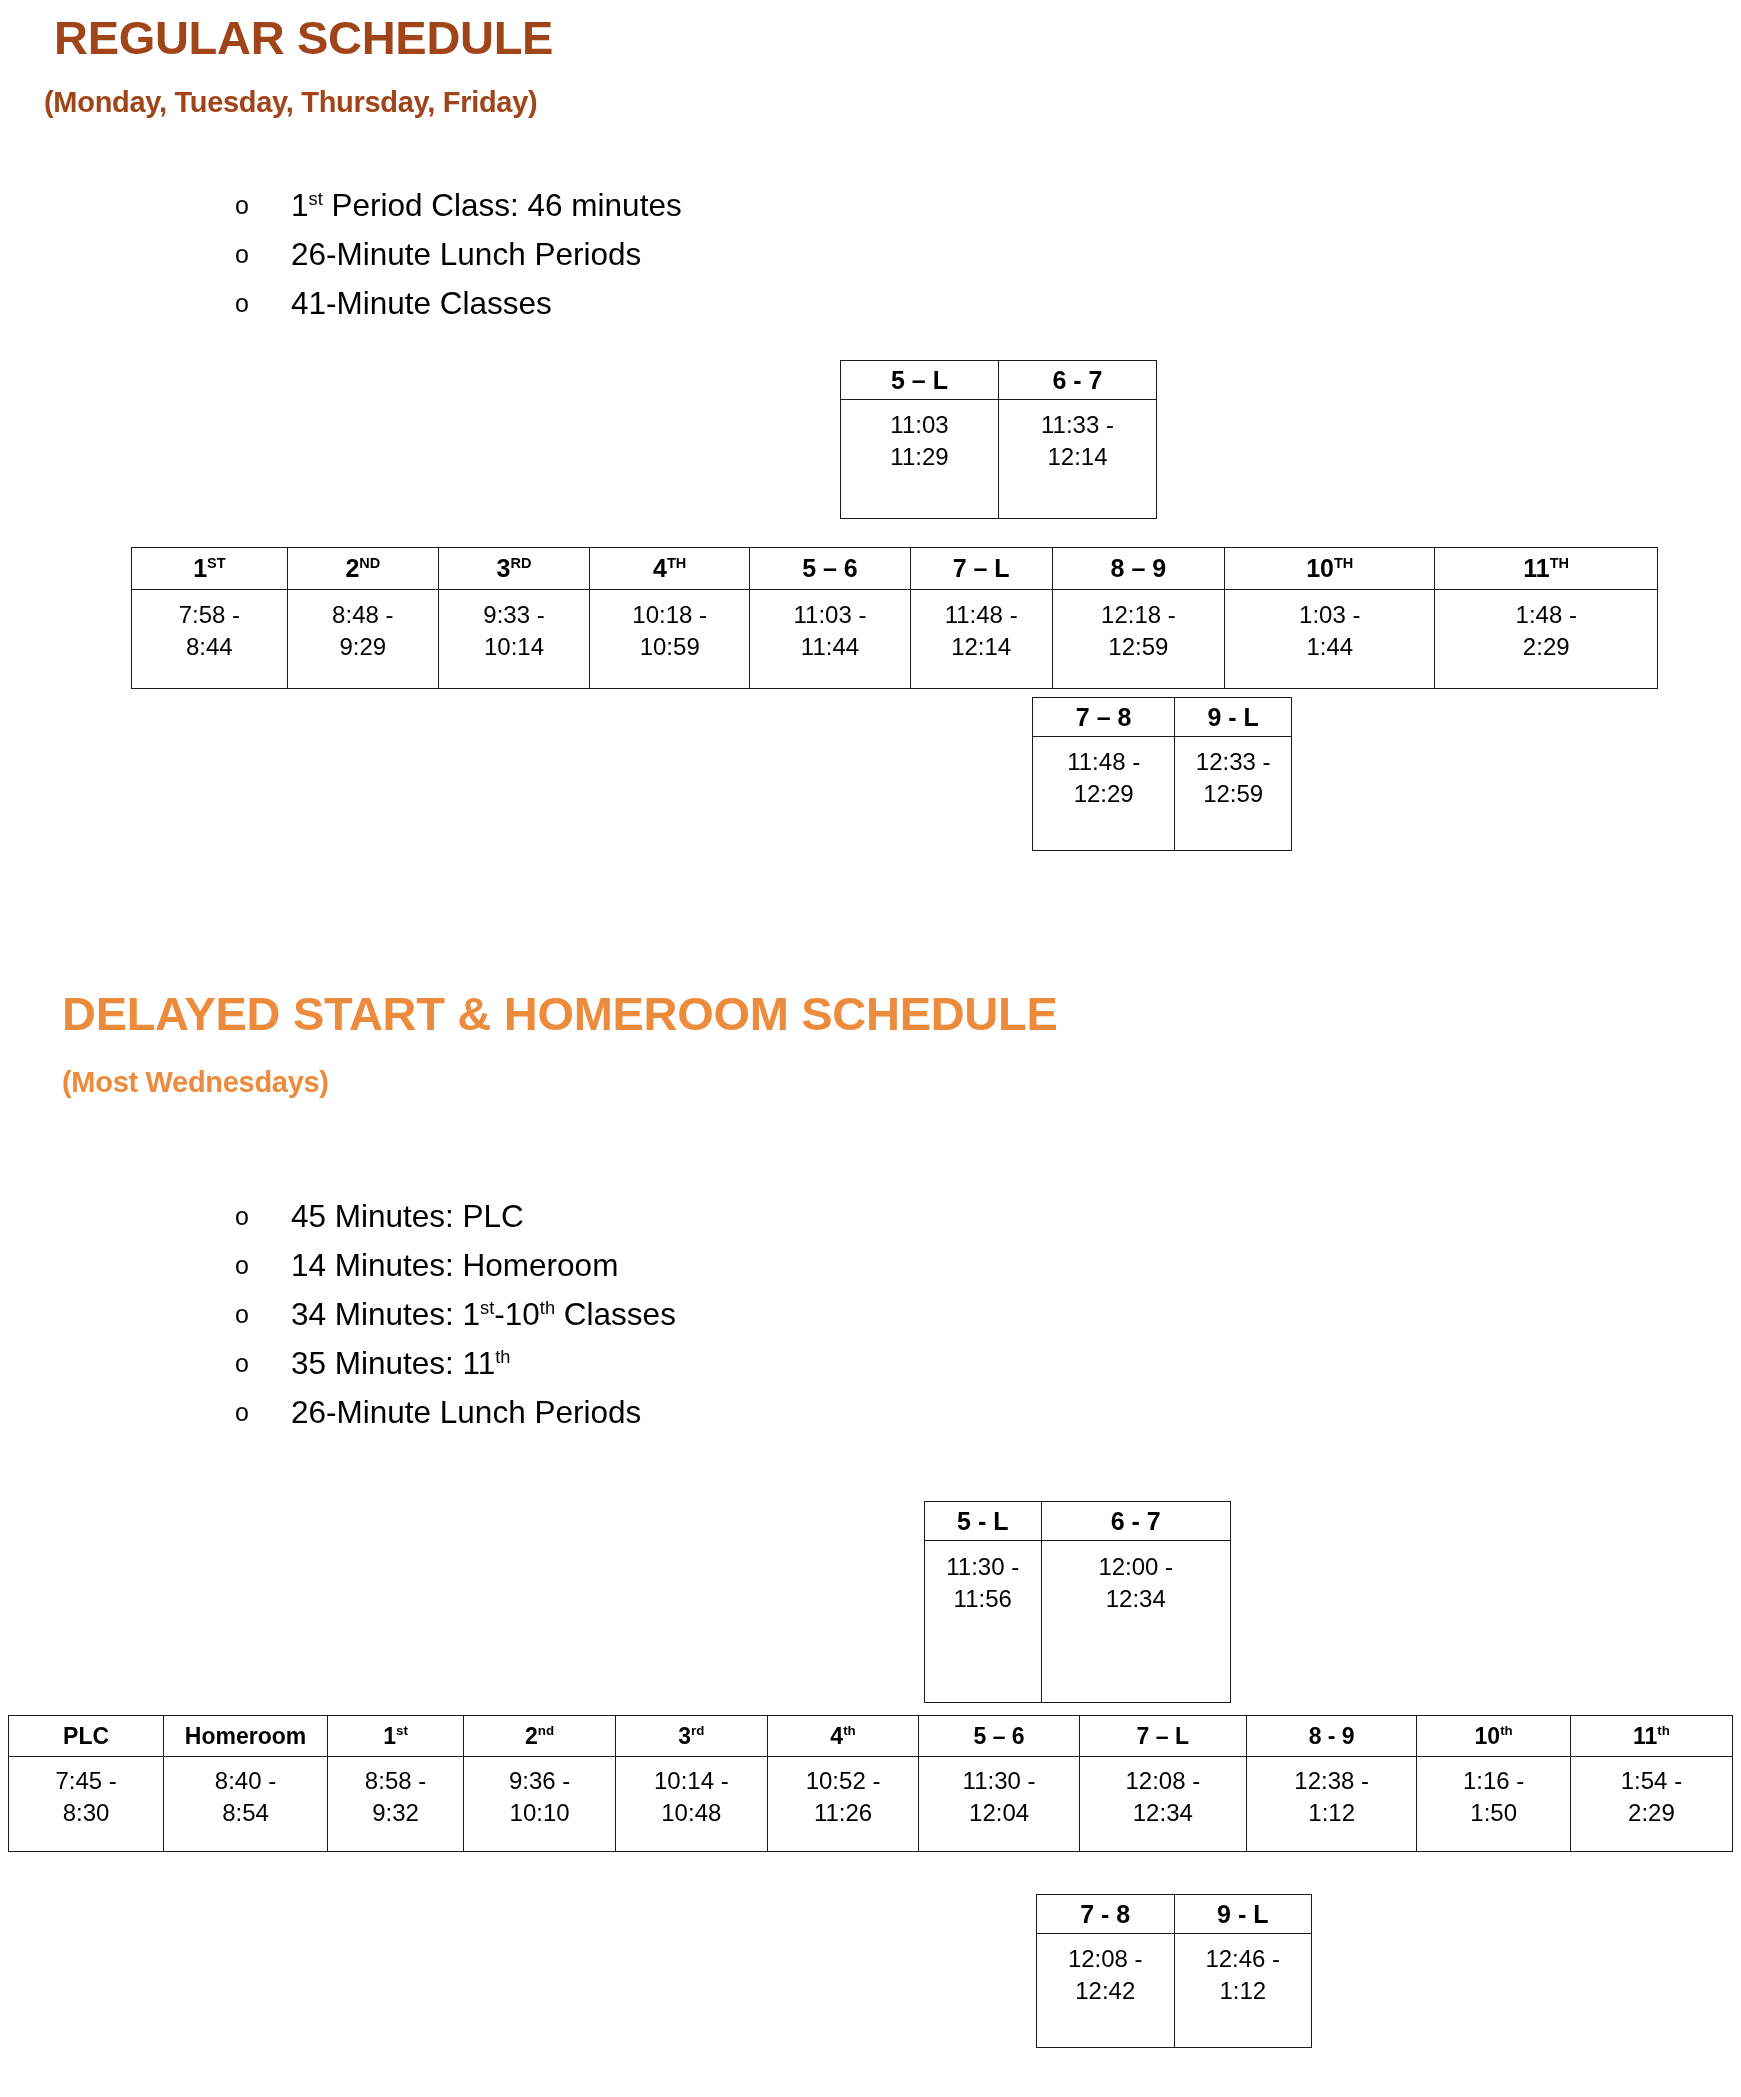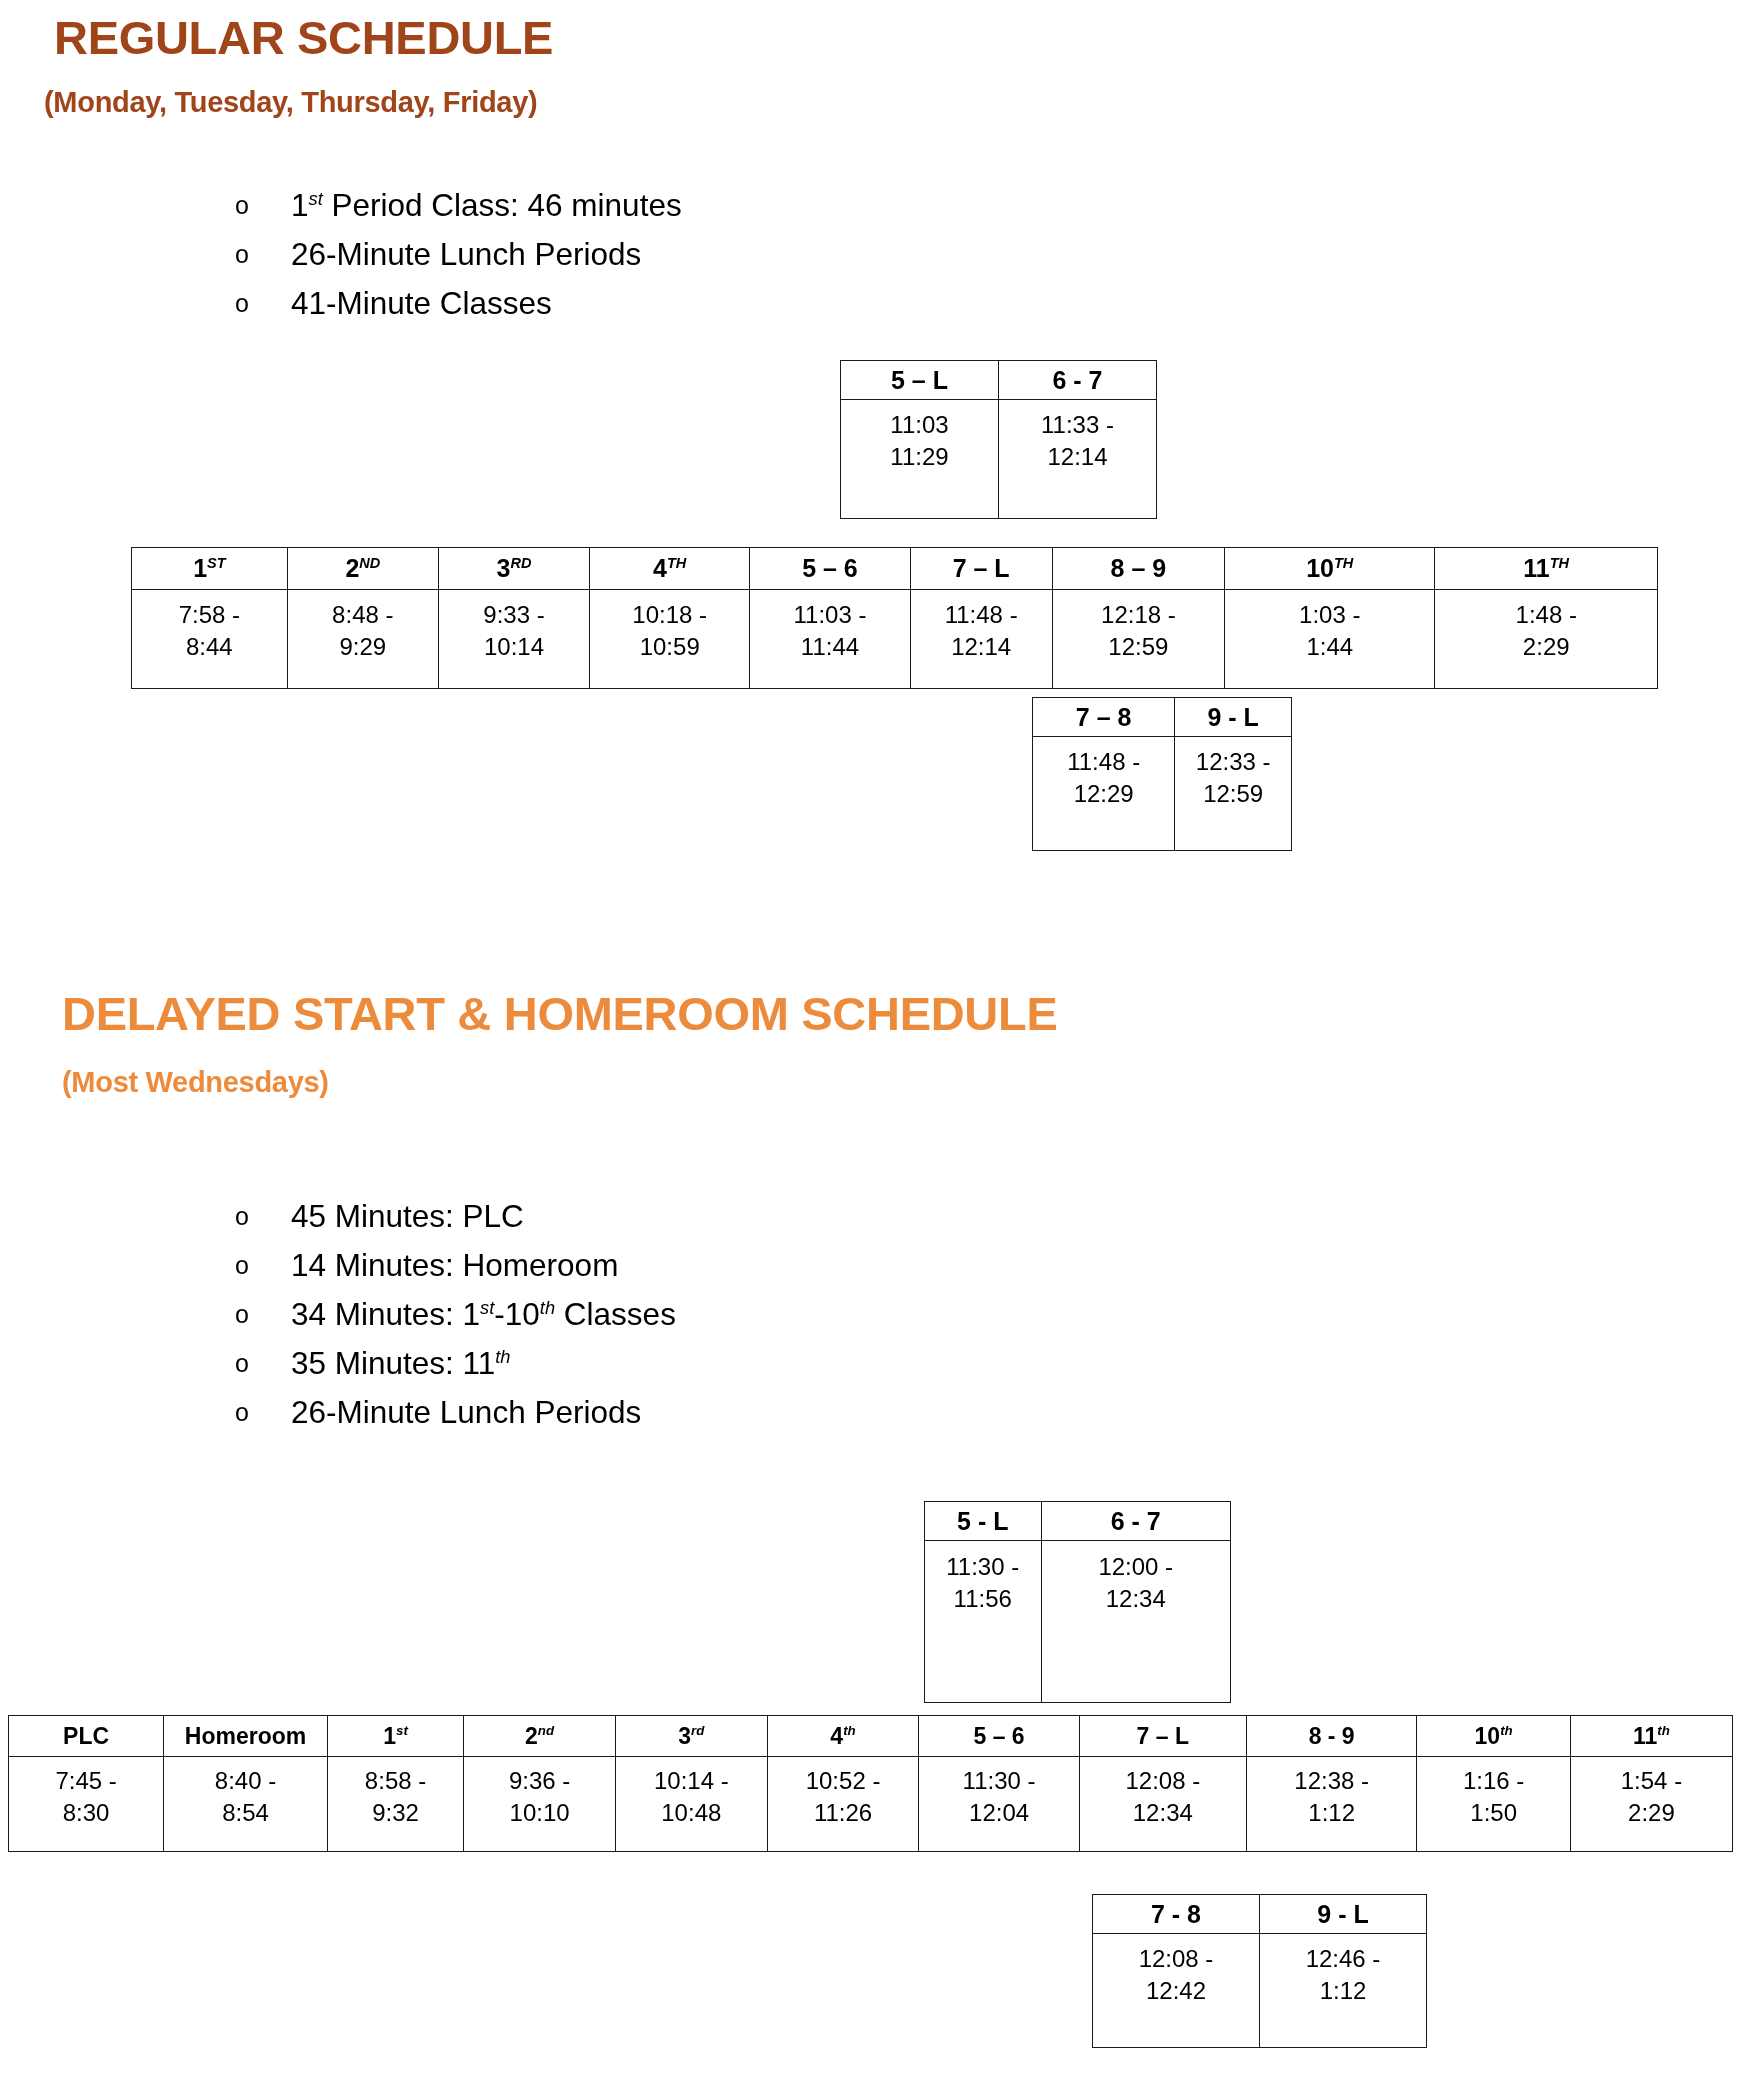--- a/index.html
+++ b/index.html
@@ -49,21 +49,21 @@
     content: "o";
     position: absolute;
     left: 0;
     top: 0;
     font-size: 25px;
     line-height: 49px;
   }
   #reg-bullets { left: 235px; top: 181px; }
   #del-bullets { left: 235px; top: 1192px; }
 
-  sup { font-size: 0.58em; vertical-align: super; line-height: 0; font-style: italic; }
+  sup { font-size: 0.58em; vertical-align: super; line-height: 0; }
 
   
   .tbl {
     position: absolute;
     border-collapse: collapse;
     table-layout: fixed;
     background: #ffffff;
   }
   .tbl td {
     border: 1.1px solid #1a1a1a;
@@ -102,21 +102,21 @@
   #del-main { left: 8px; top: 1715px; width: 1725px; }
   #del-main td.hd { height: 40px; line-height: 40px; font-size: 23px; }
   #del-main td.tm { height: 86px; padding-top: 8px; }
 
   
   #del-upper { left: 924px; top: 1501px; width: 307px; border-radius: 16px; }
   #del-upper td.hd { height: 38px; line-height: 38px; }
   #del-upper td.tm { height: 151px; padding-top: 10.3px; }
 
   
-  #del-lower { left: 1092px; top: 1894px; width: 335px; }
+  #del-lower { left: 1036px; top: 1894px; width: 276px; }
   #del-lower td.hd { height: 38px; line-height: 38px; }
   #del-lower td.tm { height: 104px; padding-top: 9.2px; }
 </style>
 </head>
 <body>
 
 <div class="sec-title h1" id="reg-title">REGULAR SCHEDULE</div>
 
 <div class="sec-title h2" id="reg-sub">(Monday, Tuesday, Thursday, Friday)</div>
 

